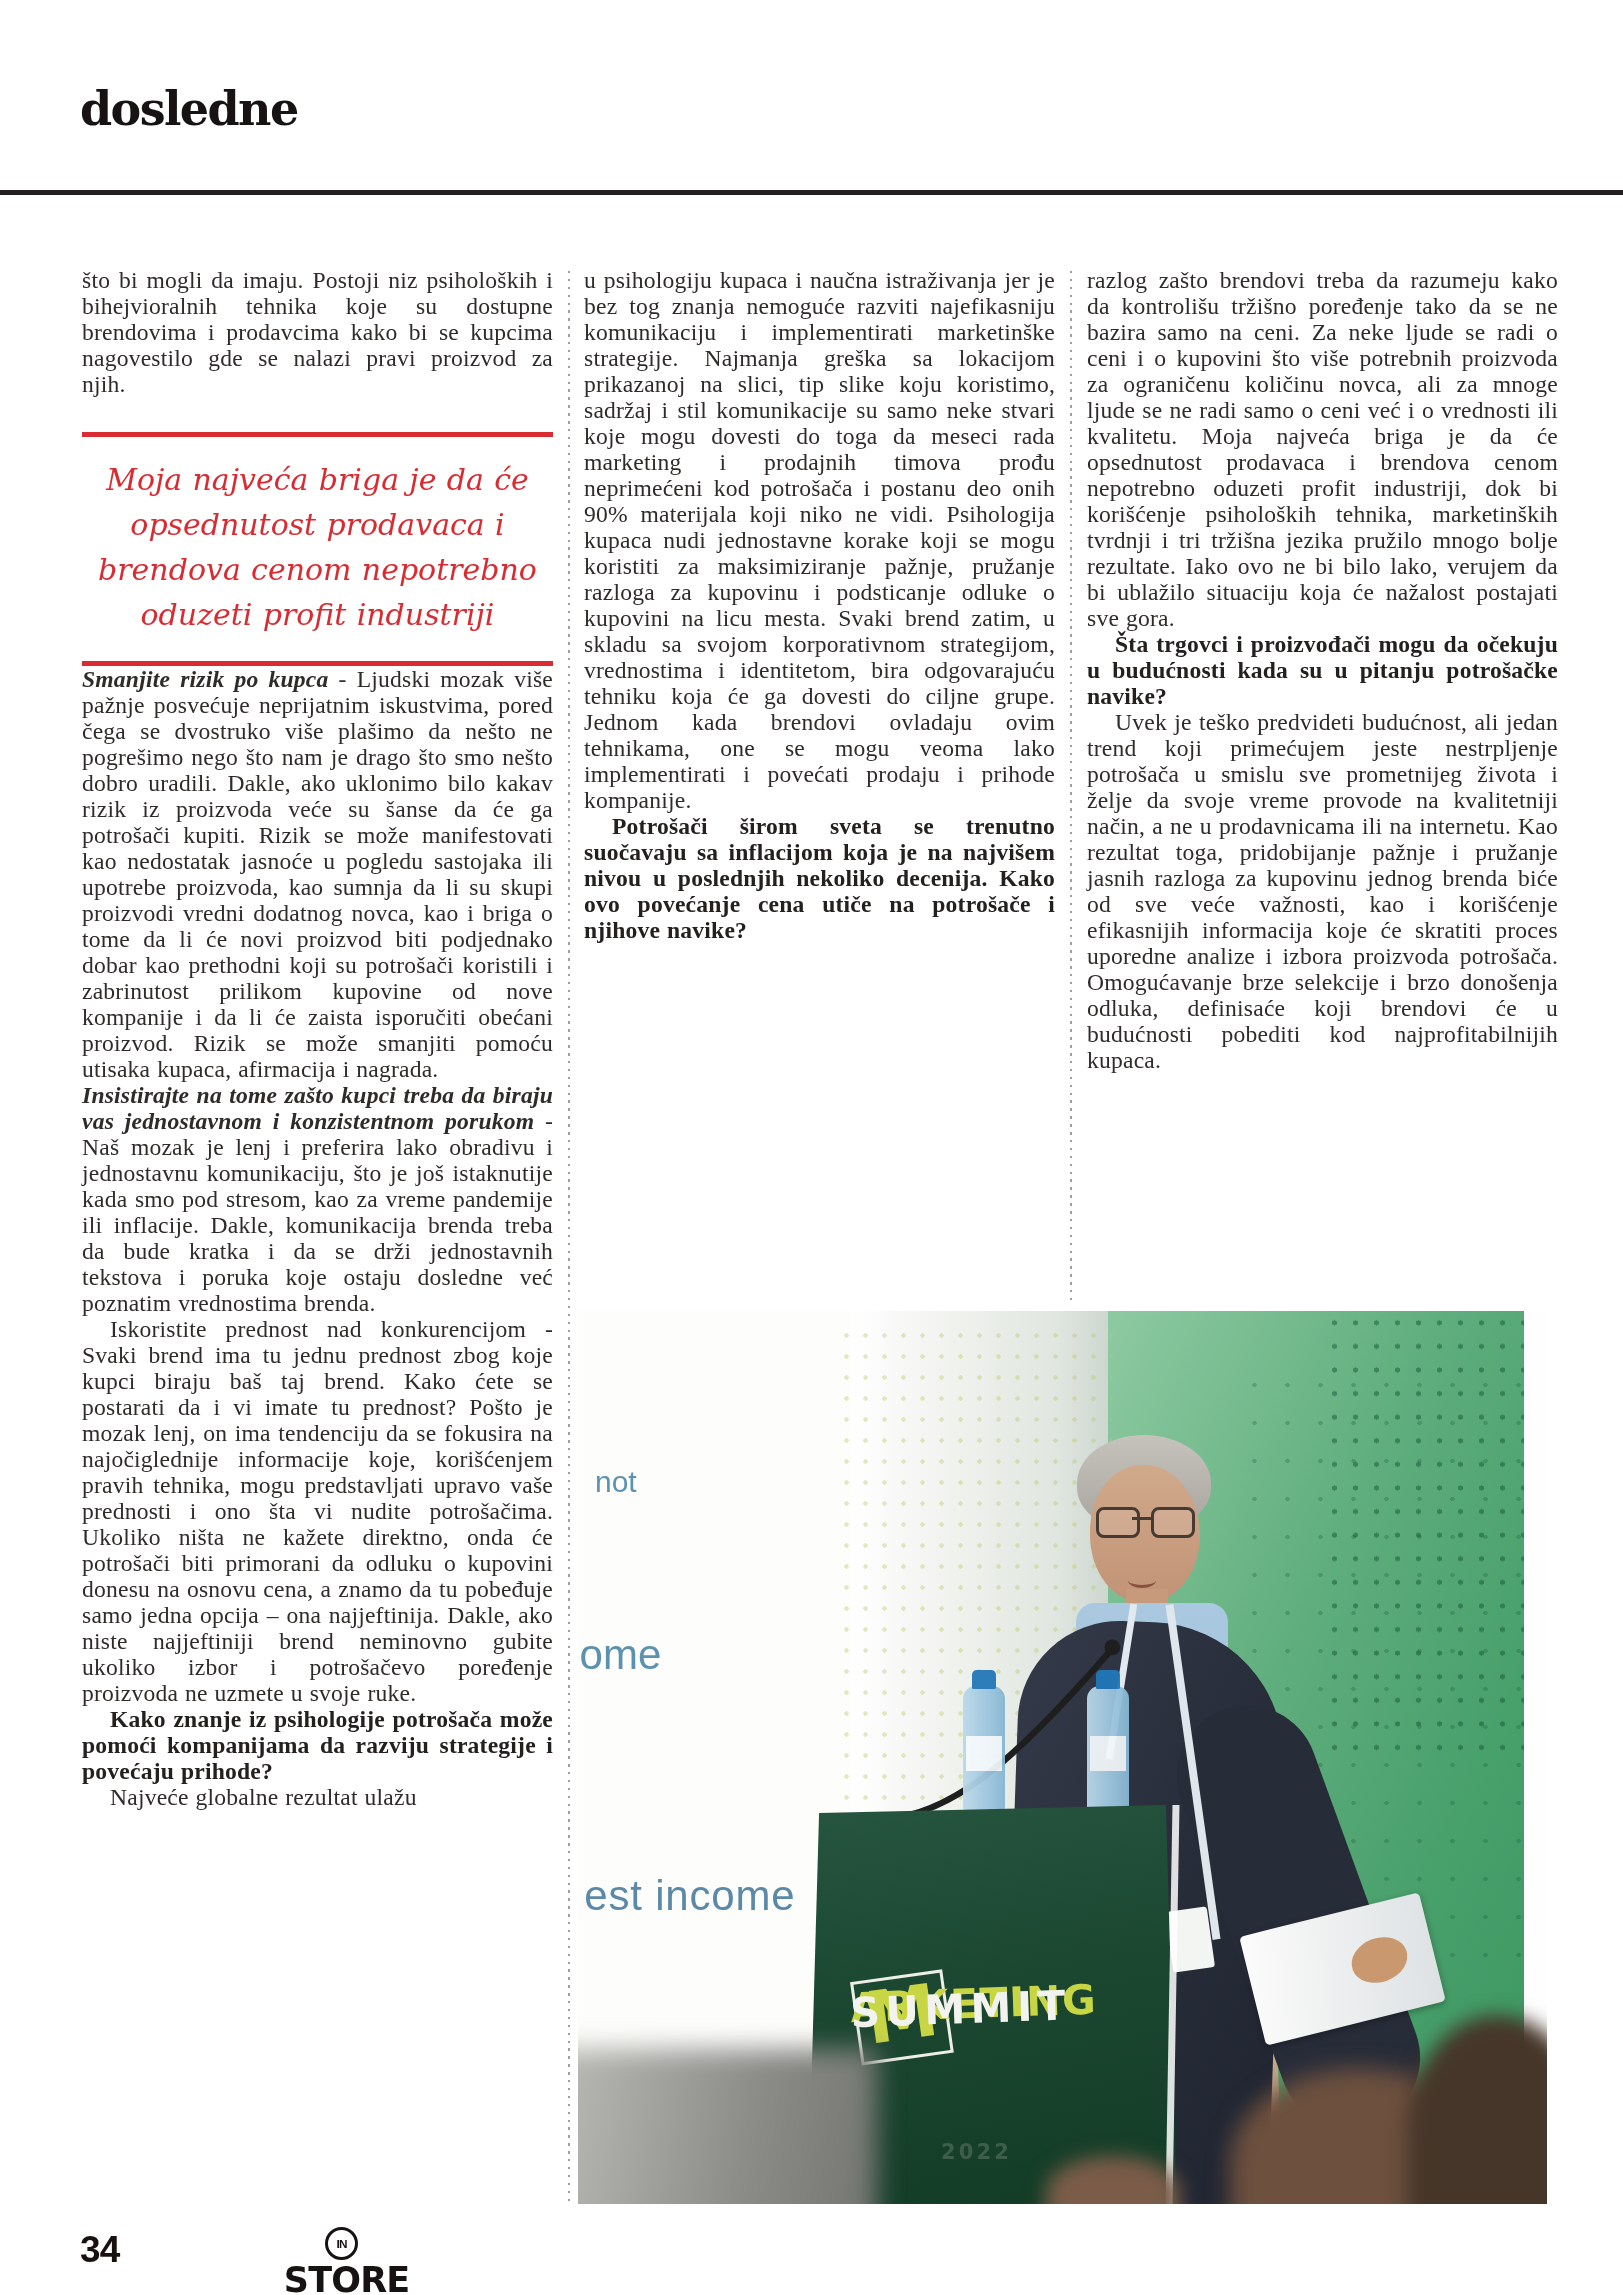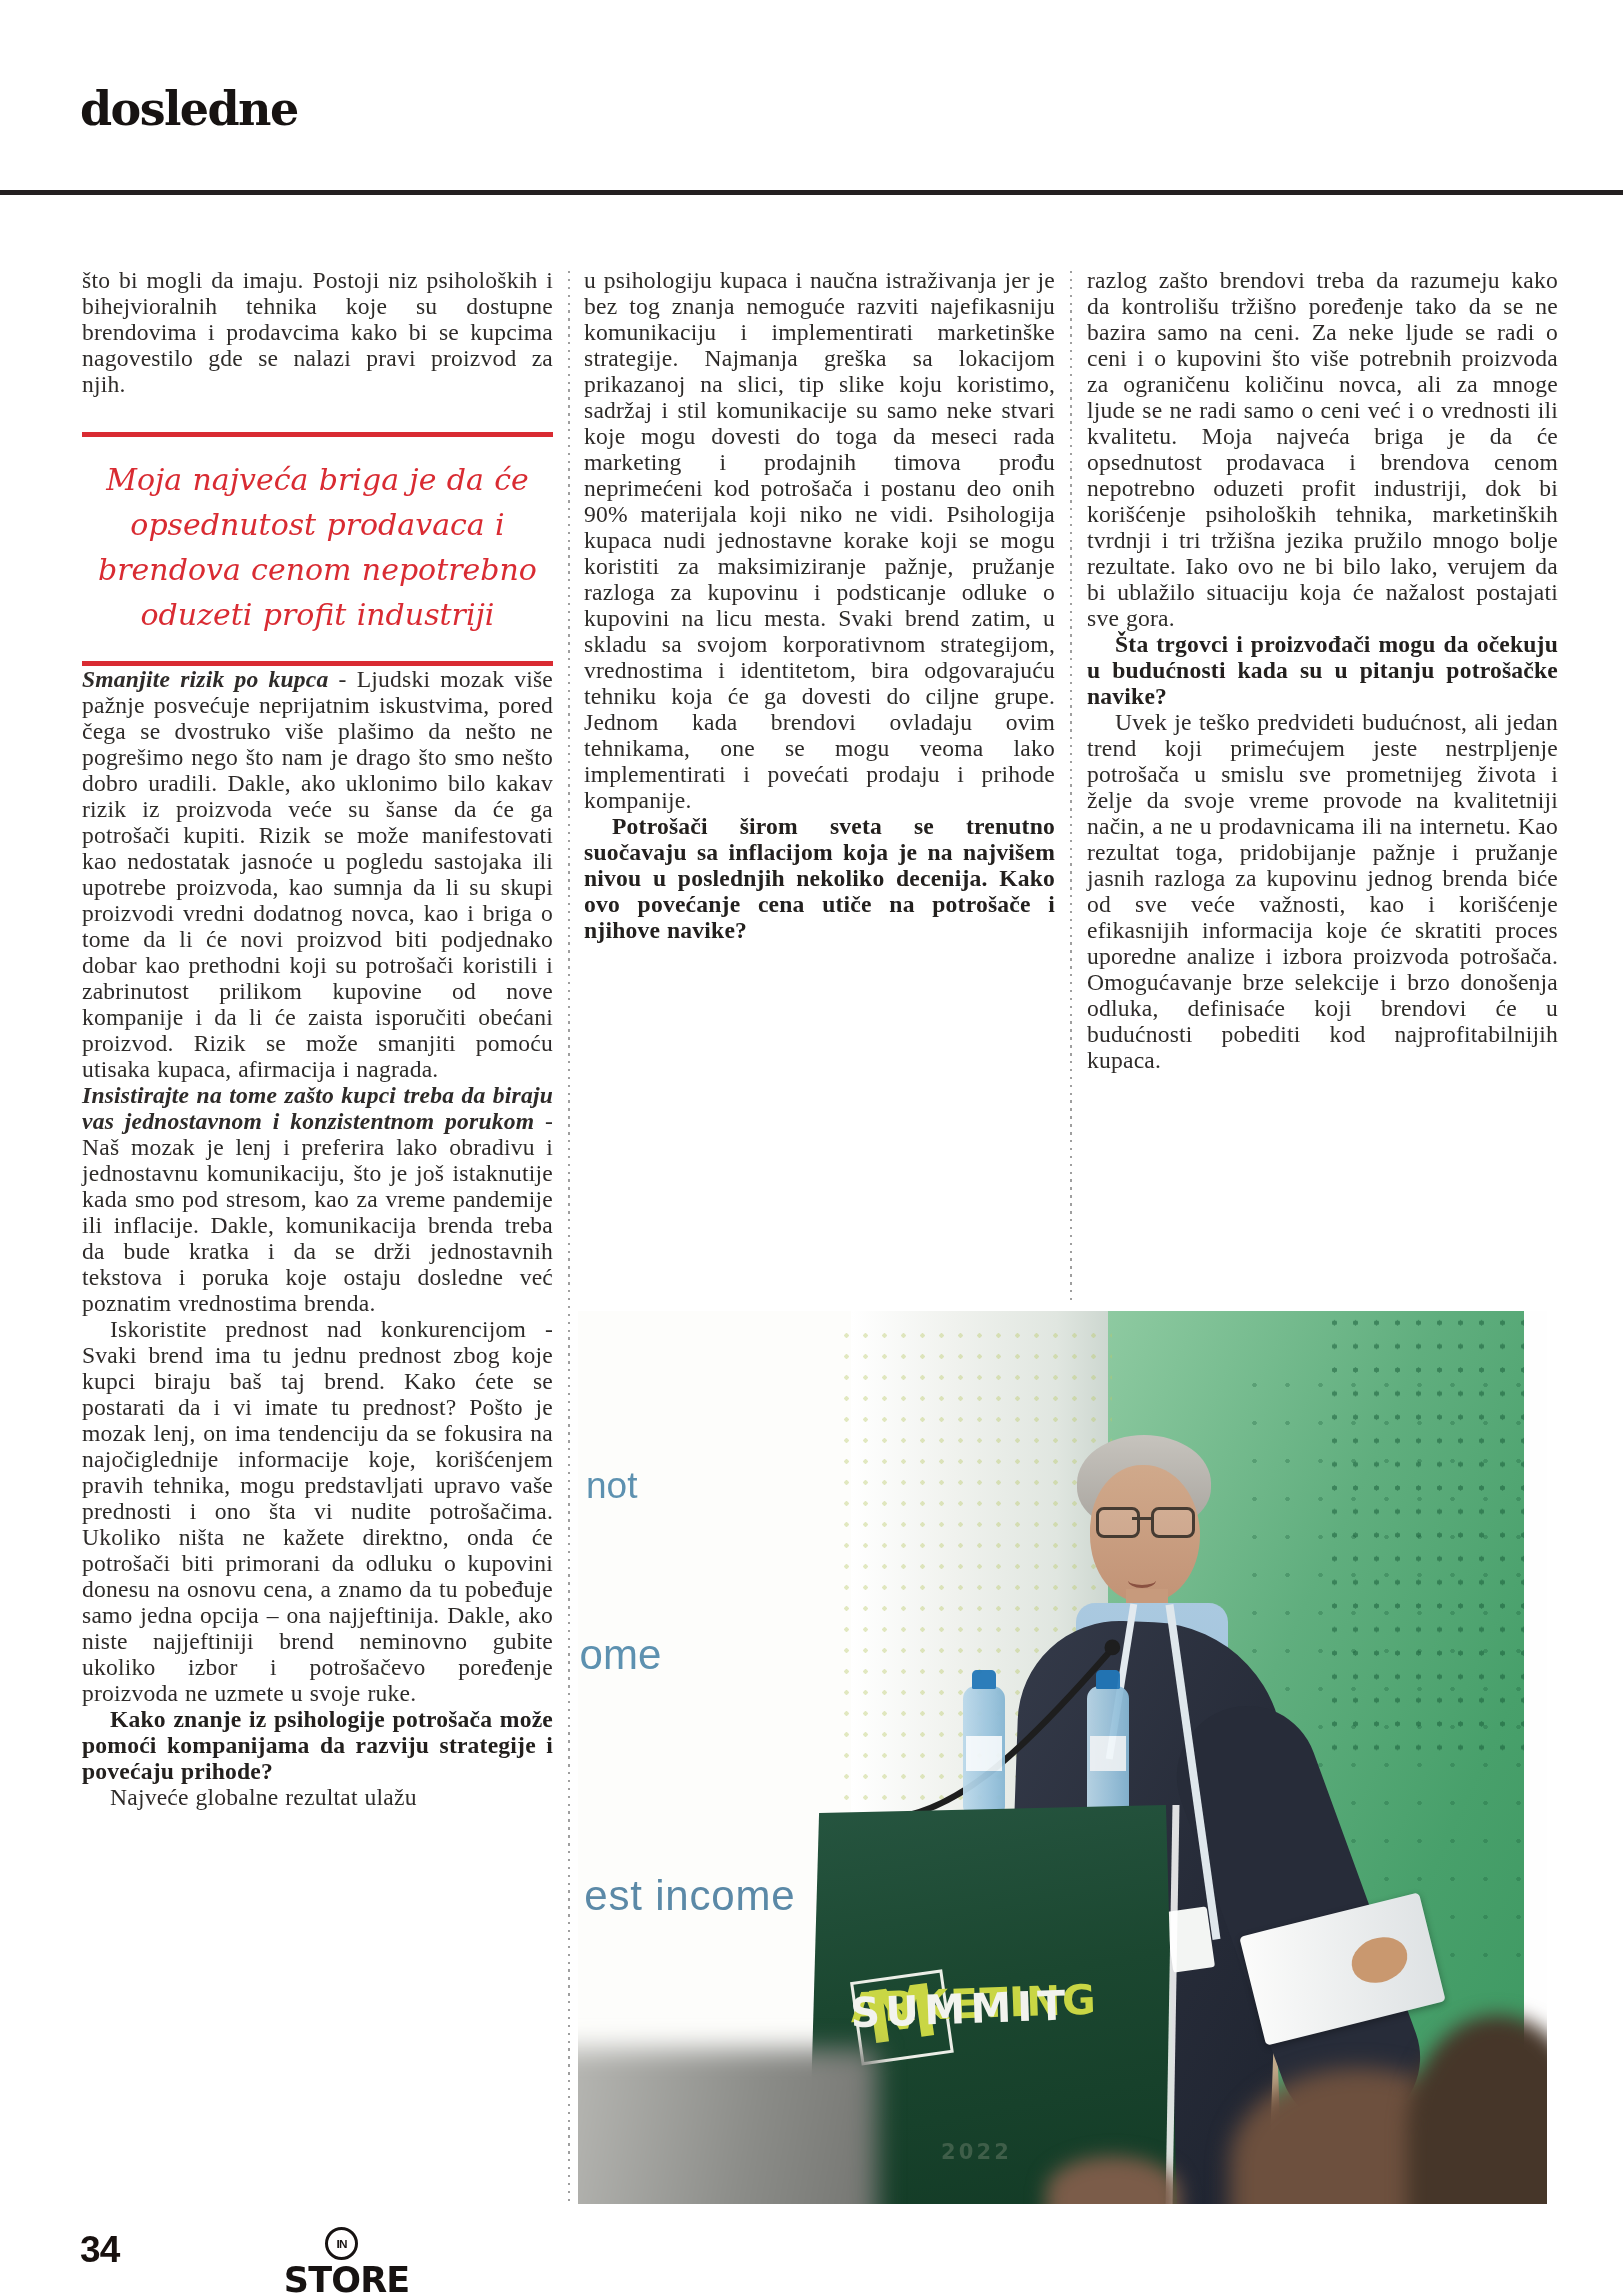--- a/index.html
+++ b/index.html
@@ -43,21 +43,21 @@
   .ph-dots-yellow{left:259px;top:14px;width:275px;height:518px;opacity:.75;
       background-image:radial-gradient(circle,rgba(186,202,106,.55) 2px,transparent 2.4px);
       background-size:19px 21px;}
   .ph-dots-green{left:746px;top:0;width:200px;height:440px;
       background-image:radial-gradient(circle,rgba(21,88,54,.5) 2.4px,transparent 2.7px);
       background-size:21px 23.6px;}
   .ph-dots-green2{left:660px;top:55px;width:287px;height:597px;
       background-image:radial-gradient(circle,rgba(21,88,54,.28) 2px,transparent 2.4px);
       background-size:33px 38px;}
   .ph-word{color:#4c86a8;font-family:"Liberation Sans",sans-serif;opacity:.9;}
-  .ph-word-1{left:8px;top:154px;font-size:37px;}
+  .ph-word-1{left:17px;top:154px;font-size:30px;}
   .ph-word-2{left:1.6px;top:320px;font-size:42px;}
   .ph-word-3{left:6.3px;top:561px;font-size:42px;letter-spacing:0.8px;color:#4a7d9e;}
 
   
   .man-hair{left:499px;top:124px;width:134px;height:96px;
       background:linear-gradient(#c6c3bd,#a8a49e);border-radius:50% 50% 45% 45%;}
   .man-face{left:512px;top:154px;width:110px;height:138px;
       background:linear-gradient(#d0a98b,#c29376);border-radius:48% 52% 50% 50%;}
   .lens{width:38px;height:25px;border:3.1px solid #453b32;border-radius:7.9px;background:rgba(255,255,255,.12);}
   .lens-l{left:518px;top:196px;} .lens-r{left:573px;top:196px;}

